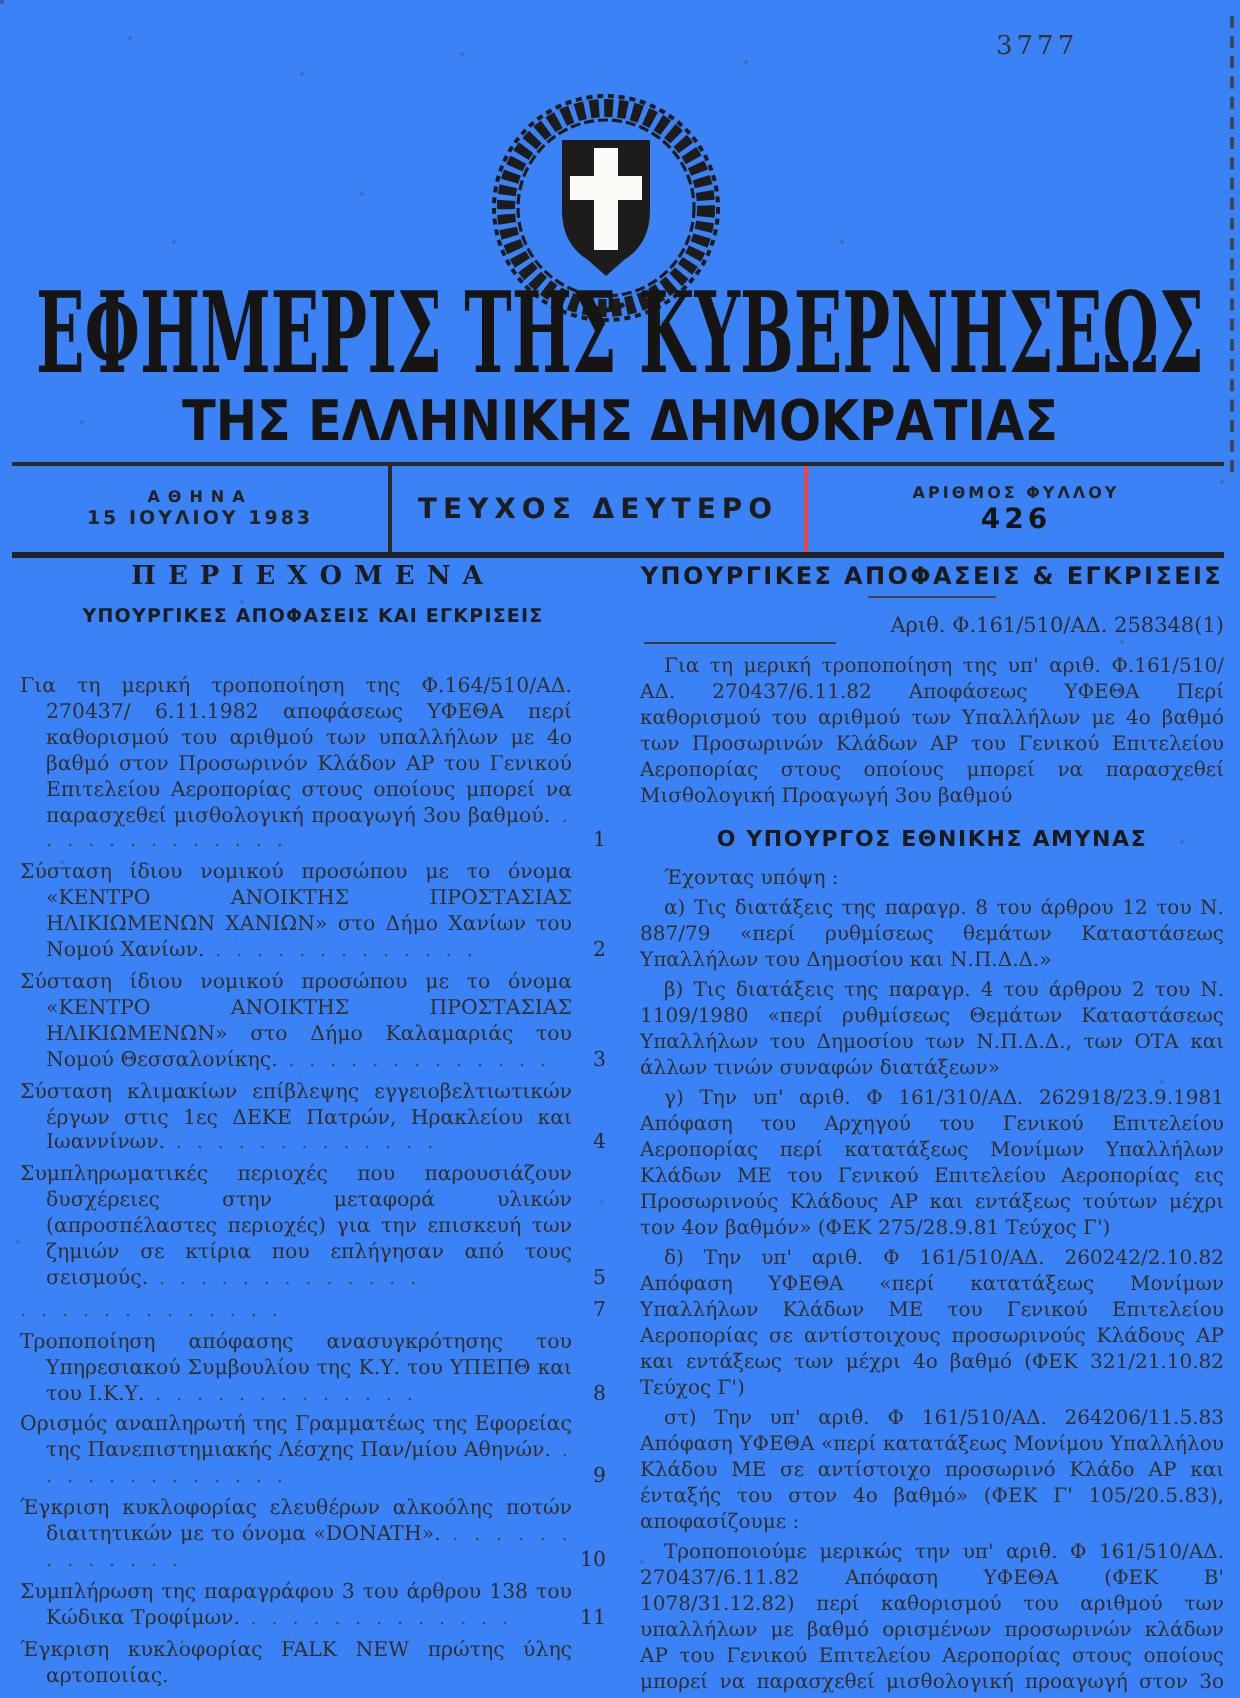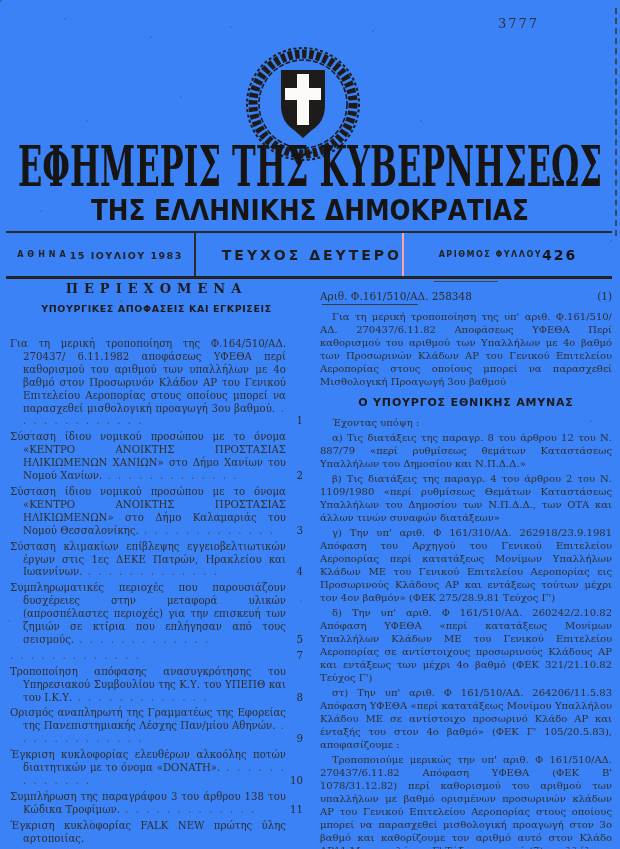--- a/index.html
+++ b/index.html
@@ -40,23 +40,23 @@
   .emblem{position:absolute;left:242px;top:40px;width:122px;height:128px;}
   .masthead-1{position:absolute;left:10px;top:134px;width:600px;height:62px;}
   .masthead-2{position:absolute;left:10px;top:194px;width:600px;height:32px;}
   svg text{fill:#161514;}
   .band{
     position:absolute;left:6px;top:231px;width:606px;height:43px;
     border-top:2px solid #2a2a2a;border-bottom:3px solid #222;
     display:flex;align-items:stretch;
     font-family:"DejaVu Sans", sans-serif;
   }
-  .band-cell{display:flex;flex-direction:row;justify-content:center;align-items:center;}
+  .band-cell{display:flex;flex-direction:column;justify-content:center;align-items:center;}
   .band-left{width:188px;border-right:2px solid #2a2a2a;}
-  .band-mid{flex:1;border-right:2px solid #fca5a5;justify-content:flex-end;}
+  .band-mid{flex:1;border-right:2px solid #ef4444;}
   .band-right{width:208px;}
   .band-place{font-size:8px;font-weight:bold;letter-spacing:4px;color:#222;}
   .band-date{font-size:9.5px;font-weight:bold;letter-spacing:1.5px;color:#222;margin-top:1px;}
   .band-issue{font-size:14px;font-weight:bold;letter-spacing:3px;color:#1d1d1d;}
   .band-numlbl{font-size:8px;font-weight:bold;letter-spacing:1.5px;color:#222;}
   .band-num{font-size:14px;font-weight:bold;letter-spacing:2px;color:#151515;margin-top:1px;}
 
   .columns{
     position:absolute;left:10px;top:281px;width:602px;
     display:flex;gap:17px;
@@ -82,21 +82,21 @@
     letter-spacing:2px;color:#4a4a4a;
   }
   .toc-ref{position:absolute;right:0;bottom:0;text-indent:0;color:#2b2a28;}
 
   .art-section{
     text-align:center;font-size:12px;font-weight:bold;letter-spacing:1.2px;
     font-family:"DejaVu Sans", sans-serif;color:#1a1a1a;margin:0 0 3px 0;
   }
   .art-section-rule{width:64px;height:0;border-top:1px solid #444;margin:0 auto 8px auto;}
   .art-number-row{
-    display:flex;justify-content:space-between;
+    display:flex;justify-content:flex-end;
     font-size:10.5px;color:#2e2d2b;margin-bottom:2px;
   }
   .art-number-rule{width:96px;height:0;border-top:1.5px solid #3a3a3a;margin:1px 0 5px 2px;}
   .art-p{
     font-size:10px;line-height:13px;text-align:justify;
     margin:0 0 2px 0;text-indent:12px;color:#312f2c;
   }
   .art-authority{
     text-align:center;font-size:11px;font-weight:bold;letter-spacing:.8px;
     font-family:"DejaVu Sans", sans-serif;color:#1a1a1a;margin:8px 0 7px 0;
@@ -156,20 +156,21 @@
       <div class="toc-item"><span class="dots"></span><span class="toc-ref">7</span></div>
       <div class="toc-item"><span>Τροποποίηση απόφασης ανασυγκρότησης του Υπηρεσιακού Συμβουλίου της Κ.Υ. του ΥΠΕΠΘ και του Ι.Κ.Υ.</span><span class="dots"></span><span class="toc-ref">8</span></div>
       <div class="toc-item"><span>Ορισμός αναπληρωτή της Γραμματέως της Εφορείας της Πανεπιστημιακής Λέσχης Παν/μίου Αθηνών.</span><span class="dots"></span><span class="toc-ref">9</span></div>
       <div class="toc-item"><span>Έγκριση κυκλοφορίας ελευθέρων αλκοόλης ποτών διαιτητικών με το όνομα «DONATH».</span><span class="dots"></span><span class="toc-ref">10</span></div>
       <div class="toc-item"><span>Συμπλήρωση της παραγράφου 3 του άρθρου 138 του Κώδικα Τροφίμων.</span><span class="dots"></span><span class="toc-ref">11</span></div>
       <div class="toc-item"><span>Έγκριση κυκλοφορίας FALK NEW πρώτης ύλης αρτοποιίας.</span></div>
 
     </div>
 
     <div class="col-right">
+      <div class="art-section">ΥΠΟΥΡΓΙΚΕΣ ΑΠΟΦΑΣΕΙΣ &amp; ΕΓΚΡΙΣΕΙΣ</div>
       <div class="art-section-rule"></div>
 
       <div class="art-number-row">
         <span>Αριθ. Φ.161/510/ΑΔ. 258348</span>
         <span>(1)</span>
       </div>
       <div class="art-number-rule"></div>
 
       <p class="art-p">Για τη μερική τροποποίηση της υπ' αριθ. Φ.161/510/ΑΔ. 270437/6.11.82 Αποφάσεως ΥΦΕΘΑ Περί καθορισμού του αριθμού των Υπαλλήλων με 4ο βαθμό των Προσωρινών Κλάδων ΑΡ του Γενικού Επιτελείου Αεροπορίας στους οποίους μπορεί να παρασχεθεί Μισθολογική Προαγωγή 3ου βαθμού</p>
 

